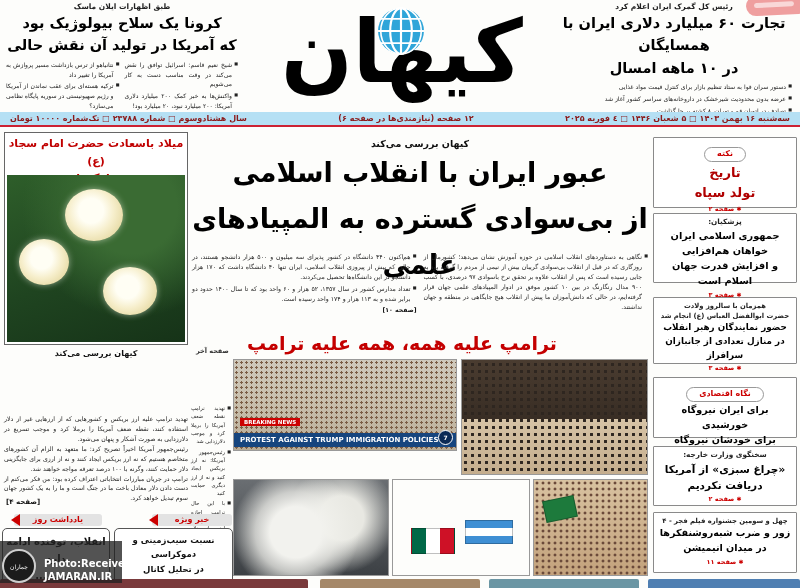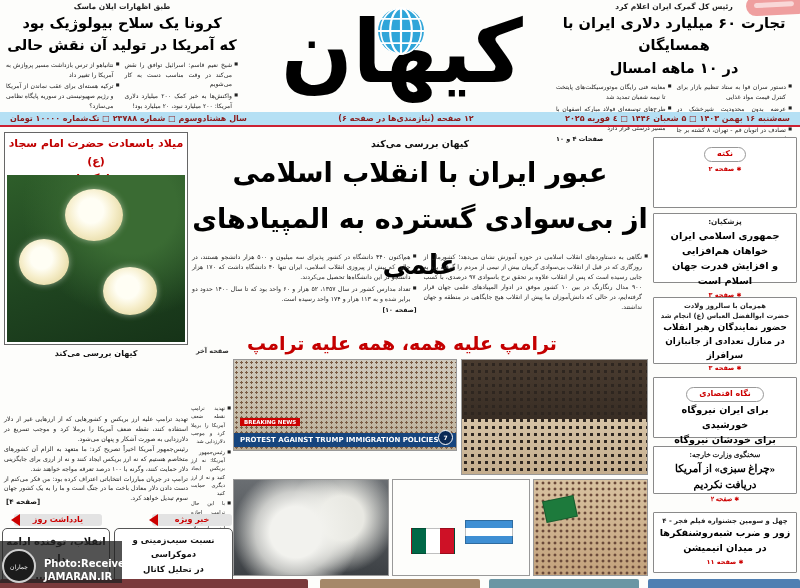--- a/index.html
+++ b/index.html
@@ -158,25 +158,20 @@
   <div class="corner" id="top-right">
     <div class="kicker">رئیس کل گمرک ایران اعلام کرد</div>
     <div class="headline pre">تجارت ۶۰ میلیارد دلاری ایران با همسایگان
 در ۱۰ ماهه امسال</div>
     <div class="cols just">
       <div class="col">
         <div class="bullet-item">دستور سران قوا به ستاد تنظیم بازار برای کنترل قیمت مواد غذایی</div>
         <div class="bullet-item">عرضه بدون محدودیت شیرخشک در داروخانه‌های سراسر کشور آغاز شد</div>
         <div class="bullet-item">تصادف در اتوبان قم - تهران، ۸ کشته بر جا گذاشت</div>
       </div>
-      <div class="col">
-        <div class="bullet-item">معاینه فنی رایگان موتورسیکلت‌های پایتخت تا نیمه شعبان تمدید شد</div>
-        <div class="bullet-item">طرح‌های توسعه‌ای فولاد مبارکه اصفهان با مدیریت و بومی‌سازی خوب این شرکت در مسیر درستی قرار دارد</div>
-        <div class="endref">صفحات ۴ و ۱۰</div>
-      </div>
     </div>
   </div>
 
   <div id="masthead">
     <div class="logo-text">کیهان</div>
     <svg width="54" height="54" viewBox="0 0 40 40">
       <circle cx="20" cy="20" r="17" fill="#2fa5d9"></circle>
       <ellipse cx="20" cy="20" rx="8" ry="17" fill="none" stroke="#fff" stroke-width="1.6"></ellipse>
       <ellipse cx="20" cy="20" rx="15" ry="17" fill="none" stroke="#fff" stroke-width="1.2"></ellipse>
       <line x1="3" y1="20" x2="37" y2="20" stroke="#fff" stroke-width="1.6"></line>
@@ -205,20 +200,22 @@
   </div>
 
   <div id="dateline">
     <span>سه‌شنبه ۱۶ بهمن ۱۴۰۳ □ ۵ شعبان ۱۴۴۶ □ ٤ فوریه ۲۰۲۵</span>
     <span>۱۲ صفحه (نیازمندی‌ها در صفحه ۶)</span>
     <span>سال هشتادوسوم □ شماره ۲۳۷۸۸ □ تک‌شماره ۱۰۰۰۰ تومان</span>
   </div>
 
   <div class="sbox" style="top:137px;height:71px;">
     <div class="pill">نکته</div>
+    <div class="stitle red pre" style="font-size:13px;">تاریخ
+تولد سپاه</div>
     <div class="sref"><span class="dmd">✱</span><span class="pref">صفحه ۲</span></div>
   </div>
   <div class="sbox" style="top:213px;height:70px;">
     <div class="skick" style="text-align:center;">پزشکیان:</div>
     <div class="stitle pre" style="font-size:9.8px;">جمهوری اسلامی ایران
 خواهان هم‌افزایی
 و افزایش قدرت جهان اسلام است</div>
     <div class="sref"><span class="dmd">✱</span><span class="pref">صفحه ۳</span></div>
   </div>
   <div class="sbox" style="top:297px;height:67px;">
@@ -227,21 +224,21 @@
     <div class="stitle pre" style="font-size:8.8px;">حضور نمایندگان رهبر انقلاب
 در منازل تعدادی از جانبازان سرافراز</div>
     <div class="sref"><span class="dmd">✱</span><span class="pref">صفحه ۳</span></div>
   </div>
   <div class="sbox" style="top:377px;height:61px;">
     <div class="pill">نگاه اقتصادی</div>
     <div class="stitle pre" style="font-size:9.6px;">برای ایران نیروگاه خورشیدی
 برای خودشان نیروگاه هسته‌ای؟!</div>
     <div class="sref"><span class="dmd">✱</span><span class="pref">صفحه ۴</span></div>
   </div>
-  <div class="sbox" style="top:446px;height:48px;font-family:Liberation Serif, serif;">
+  <div class="sbox" style="top:446px;height:60px;">
     <div class="skick">سخنگوی وزارت خارجه:</div>
     <div class="stitle pre" style="font-size:10.5px;">«چراغ سبزی» از آمریکا
 دریافت نکردیم</div>
     <div class="sref"><span class="dmd">✱</span><span class="pref">صفحه ۲</span></div>
   </div>
   <div class="sbox" style="top:512px;height:61px;">
     <div class="skick" style="font-size:6.8px;">چهل و سومین جشنواره فیلم فجر - ۴</div>
     <div class="stitle pre" style="font-size:9.6px;">زور و ضرب شبه‌روشنفکرها
 در میدان انیمیشن</div>
     <div class="sref"><span class="dmd">✱</span><span class="pref">صفحه ۱۱</span></div>

